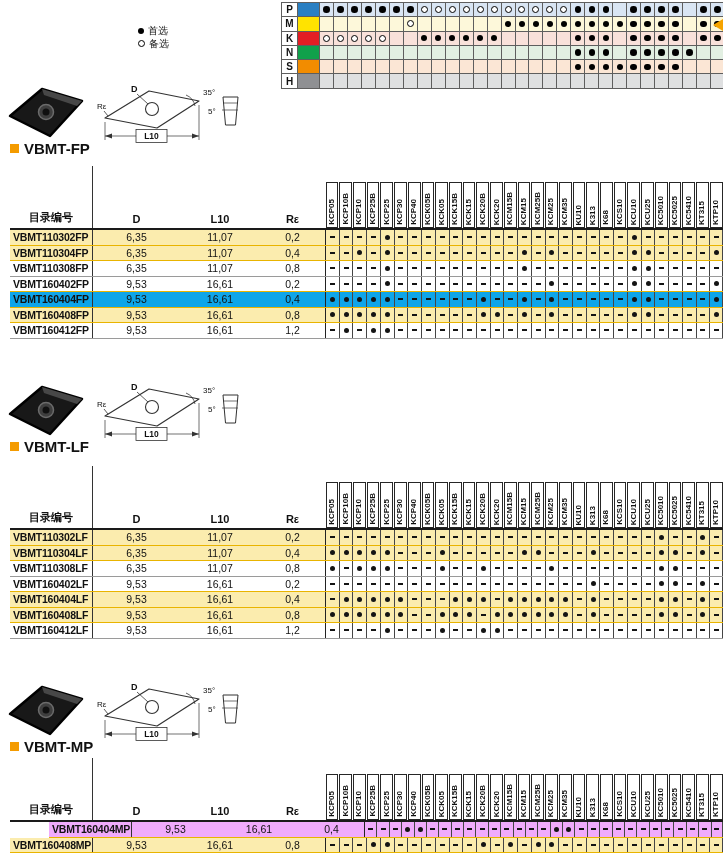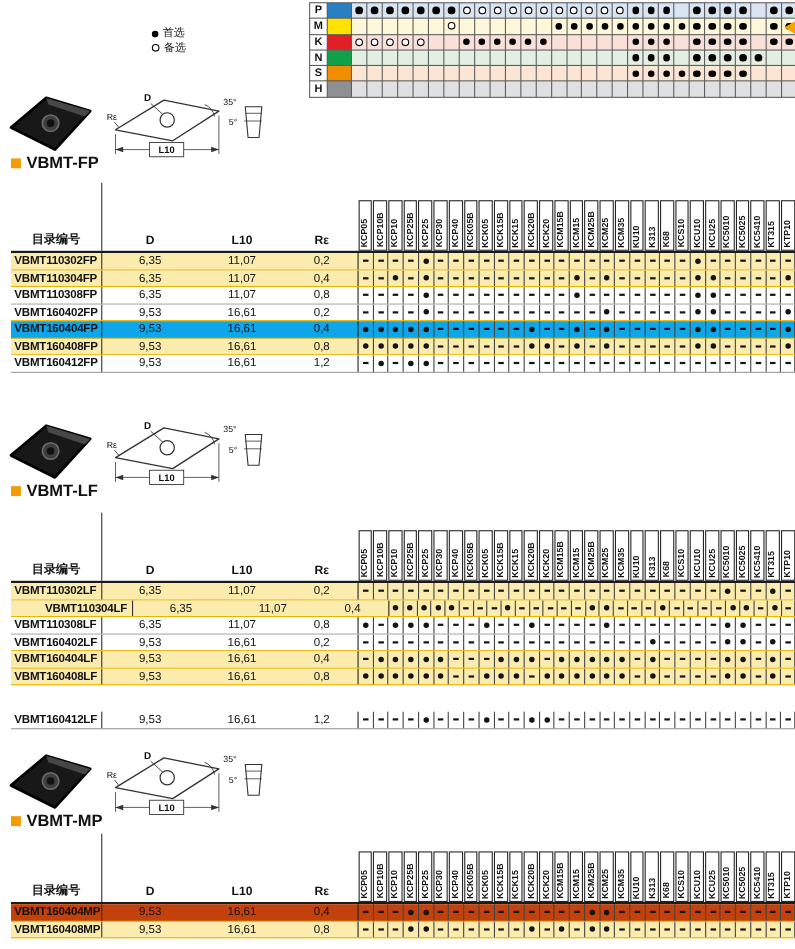--- a/index.html
+++ b/index.html
@@ -1528,21 +1528,21 @@
             <div class="gcell">
               <div class="ddash"></div>
             </div>
             <div class="gcell">
               <div class="ddot"></div>
             </div>
             <div class="gcell last">
               <div class="ddash"></div>
             </div>
           </div>
-          <div class="grow" style="background: rgb(251, 236, 174); border-bottom: 1px solid rgb(233, 180, 0); padding-left: 28px;">
+          <div class="grow" style="background: rgb(251, 236, 174); border-bottom: 1px solid rgb(233, 180, 0);">
             <div class="cell-name">VBMT110304LF</div>
             <div class="cell-dim">6,35</div>
             <div class="cell-dim">11,07</div>
             <div class="cell-dim">0,4</div>
             <div class="gcell first">
               <div class="ddot"></div>
             </div>
             <div class="gcell">
               <div class="ddot"></div>
             </div>
@@ -1993,21 +1993,21 @@
             <div class="gcell">
               <div class="ddash"></div>
             </div>
             <div class="gcell">
               <div class="ddot"></div>
             </div>
             <div class="gcell last">
               <div class="ddash"></div>
             </div>
           </div>
-          <div class="grow" style="background: rgb(255, 255, 255); border-bottom: 1px solid rgb(154, 154, 154); margin-top: 24px;">
+          <div class="grow" style="background: rgb(255, 255, 255); border-bottom: 1px solid rgb(154, 154, 154);">
             <div class="cell-name">VBMT160412LF</div>
             <div class="cell-dim">9,53</div>
             <div class="cell-dim">16,61</div>
             <div class="cell-dim">1,2</div>
             <div class="gcell first">
               <div class="ddash"></div>
             </div>
             <div class="gcell">
               <div class="ddash"></div>
             </div>
@@ -2275,21 +2275,21 @@
               <span>KT315</span>
             </div>
           </div>
           <div class="ghcell">
             <div class="gbox">
               <span>KTP10</span>
             </div>
           </div>
         </div>
       <div class="grows">
-          <div class="grow" style="background: #c2410c; border-bottom: 1px solid rgb(233, 180, 0);">
+          <div class="grow" style="background: #f0abfc; border-bottom: 1px solid rgb(233, 180, 0); margin-left: 39px;">
             <div class="cell-name">VBMT160404MP</div>
             <div class="cell-dim">9,53</div>
             <div class="cell-dim">16,61</div>
             <div class="cell-dim">0,4</div>
             <div class="gcell first">
               <div class="ddash"></div>
             </div>
             <div class="gcell">
               <div class="ddash"></div>
             </div>

